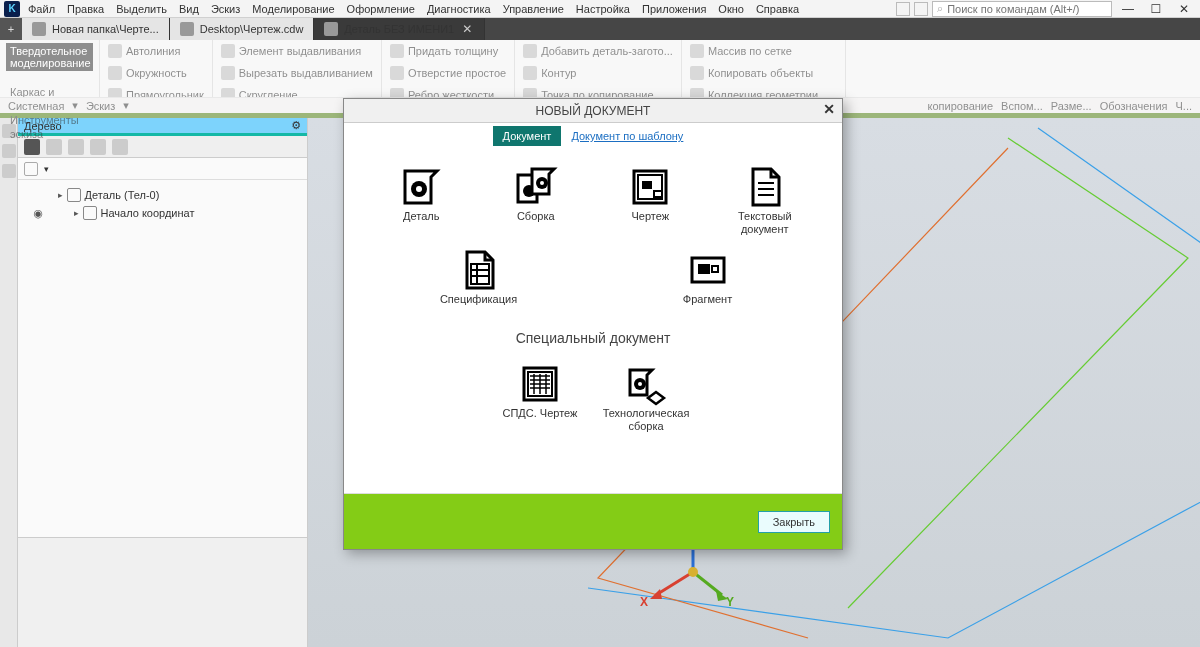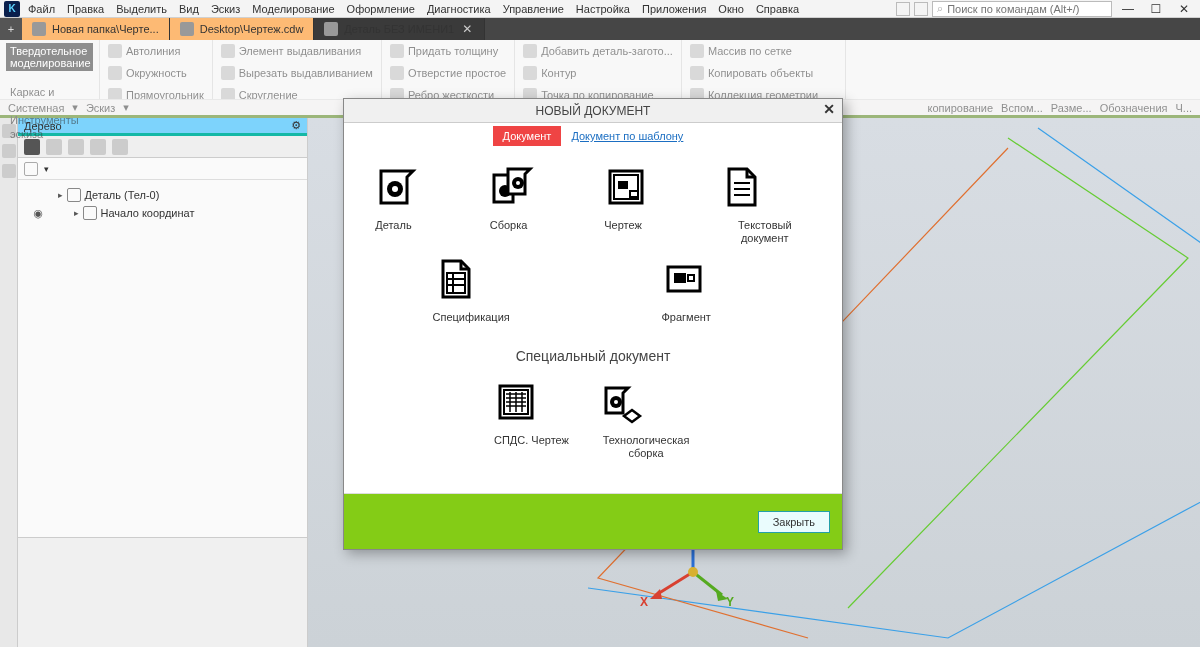--- a/index.html
+++ b/index.html
@@ -5,26 +5,26 @@
 *{box-sizing:border-box;margin:0;padding:0;font-family:"Segoe UI",Arial,sans-serif;font-size:11px;color:#333}
 html,body{width:1200px;height:647px;overflow:hidden;background:#fff}
 .topbar{height:18px;background:#f4f4f4;border-bottom:1px solid #d0d0d0;display:flex;align-items:center;padding:0 4px;gap:2px}
 .app-icon{width:16px;height:16px;background:#0a1f4c;border-radius:2px;display:flex;align-items:center;justify-content:center;color:#5bd4ff;font-weight:bold;font-size:10px}
 .menu-item{padding:1px 6px;cursor:default}
 .topbar-right{margin-left:auto;display:flex;align-items:center;gap:4px}
 .search-box{width:180px;height:16px;border:1px solid #bbb;background:#fff;display:flex;align-items:center;padding:0 4px;color:#999}
 .search-box input{border:none;outline:none;flex:1;font-size:11px;color:#999}
 .win-btn{width:24px;height:14px;display:flex;align-items:center;justify-content:center;font-size:12px;cursor:default}
 .tabbar{height:22px;background:#464646;display:flex;align-items:stretch}
-.tab{display:flex;align-items:center;padding:0 10px;color:#ddd;gap:6px;border-right:1px solid #333;cursor:default;background:#fdba74}
+.tab{display:flex;align-items:center;padding:0 10px;color:#ddd;gap:6px;border-right:1px solid #333;cursor:default;background:#e5e5e5}
 .tab.active{background:#3a3a3a;color:#fff}
 .tab-close{color:#ccc;font-size:12px;padding:0 2px}
 .tab-plus{width:22px;display:flex;align-items:center;justify-content:center;color:#ddd;background:#555}
 .tab-icon{width:14px;height:14px;background:#999;border-radius:2px}
-.ribbon{height:78px;background:#f4f4f4;border-bottom:3px solid #4d7c0f;display:flex;opacity:.55;position:relative}
+.ribbon{height:78px;background:#f4f4f4;border-bottom:5px solid #4d7c0f;display:flex;opacity:.55;position:relative}
 .ribbon-group{border-right:1px solid #d0d0d0;padding:3px 6px;display:flex;flex-direction:column;justify-content:space-between}
 .rg-body{display:flex;gap:6px;flex-wrap:wrap;align-items:flex-start}
 .rg-btn{display:flex;align-items:center;gap:4px;padding:1px 2px;color:#666}
 .rg-icon{width:14px;height:14px;background:#bbb;border-radius:2px}
 .ribbon-first{width:100px;opacity:1}
 .ribbon-first .hdr{background:#333;color:#fff;padding:2px 4px;width:100%}
 .ribbon-first .links{padding:14px 4px;color:#555;line-height:14px}
 .content{display:flex;height:calc(647px - 18px - 22px - 78px)}
 .sidebar{width:290px;background:#fafafa;border-right:1px solid #ccc;display:flex;flex-direction:column}
 .side-head{height:18px;background:#7dd3fc;border-bottom:3px solid #14b8a6;display:flex;align-items:center;padding:0 6px;justify-content:space-between}
@@ -42,25 +42,25 @@
 .strip-icon{width:14px;height:14px;background:#ccc;border-radius:2px}
 .viewport{flex:1;position:relative;background:linear-gradient(180deg,#d8dde3 0%,#ccd2d7 100%);overflow:hidden}
 .axis{position:absolute;left:340px;bottom:40px}
 .axis-lbl{position:absolute;font-size:12px;font-weight:bold}
 .dialog{position:absolute;left:343px;top:98px;width:500px;height:452px;background:#fff;border:1px solid #888;box-shadow:4px 4px 12px rgba(0,0,0,.3);z-index:10;display:flex;flex-direction:column}
 .dialog-title{height:24px;background:#f0f0f0;border-bottom:1px solid #ccc;display:flex;align-items:center;justify-content:center;position:relative}
 .dialog-title span{font-size:12px;color:#444}
 .dialog-close{position:absolute;right:4px;top:2px;width:18px;height:18px;font-size:14px;font-weight:bold;cursor:default;text-align:center}
 .dialog-tabs{height:26px;display:flex;align-items:center;justify-content:center;gap:0}
 .dtab{padding:4px 10px;font-size:11px;cursor:default}
-.dtab.active{background:#ef4444;color:#fff}
+.dtab.active{background:#0f766e;color:#fff}
 .dtab.link{color:#1b6ec2;text-decoration:underline}
 .dialog-body{flex:1;padding:10px 20px;overflow:auto}
 .doc-grid{display:flex;flex-wrap:wrap;gap:0;justify-content:space-around}
-.doc-item{width:96px;display:flex;flex-direction:column;align-items:flex-start;gap:10px;padding:6px 2px;cursor:default;text-align:center}
+.doc-item{width:96px;display:flex;flex-direction:column;align-items:center;gap:1px;padding:6px 2px;cursor:default;text-align:center}
 .doc-icon{width:44px;height:44px;display:flex;align-items:center;justify-content:center}
 .doc-label{font-size:11px;color:#333;line-height:13px}
 .section-title{text-align:center;font-size:14px;color:#444;margin:18px 0 10px}
 .dialog-footer{height:56px;border-top:1px solid #ddd;display:flex;align-items:center;justify-content:flex-end;padding:0 12px;background:#84cc16}
 .btn{padding:4px 14px;border:1px solid #24a0a8;background:#eafcfd;cursor:default}
 .ribbon-strip{height:16px;background:#edecec;border-top:1px solid #d8d8d8;display:flex;align-items:center;gap:8px;padding:0 8px;position:absolute;bottom:0;left:0;right:0;font-size:10px;color:#666}
 .ribbon-strip .sl{display:flex;align-items:center;gap:2px}
 svg{display:block}
 .wire{position:absolute;stroke-width:1.2;fill:none}
 </style>

